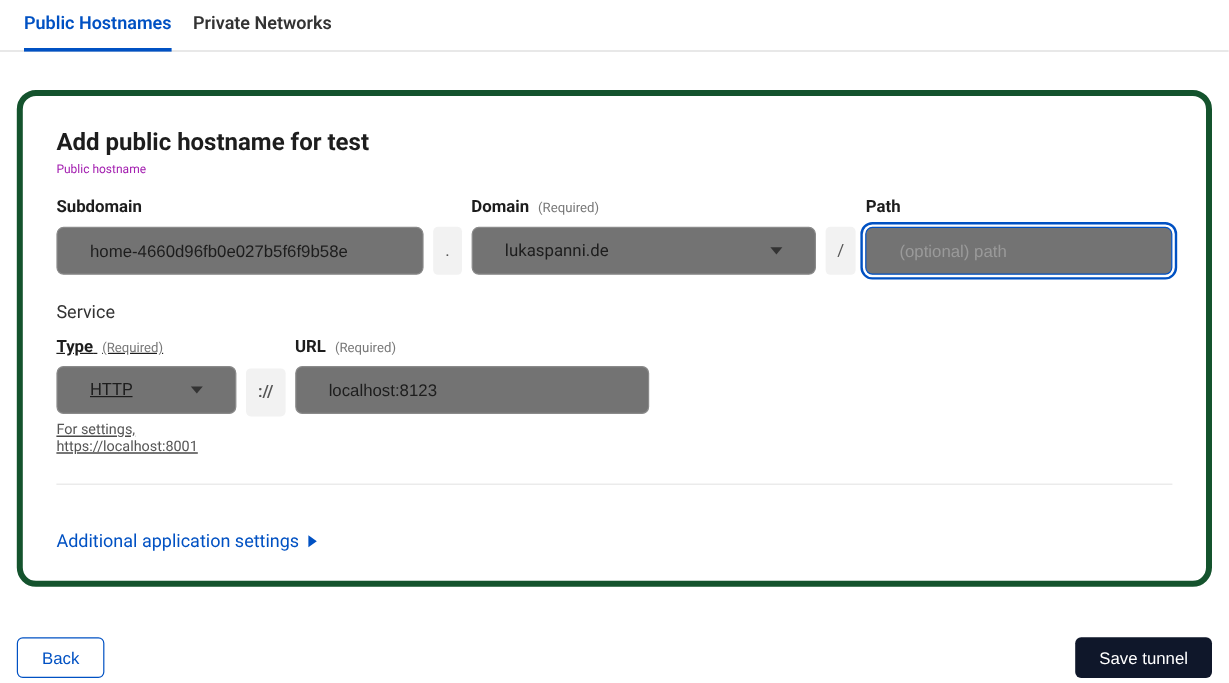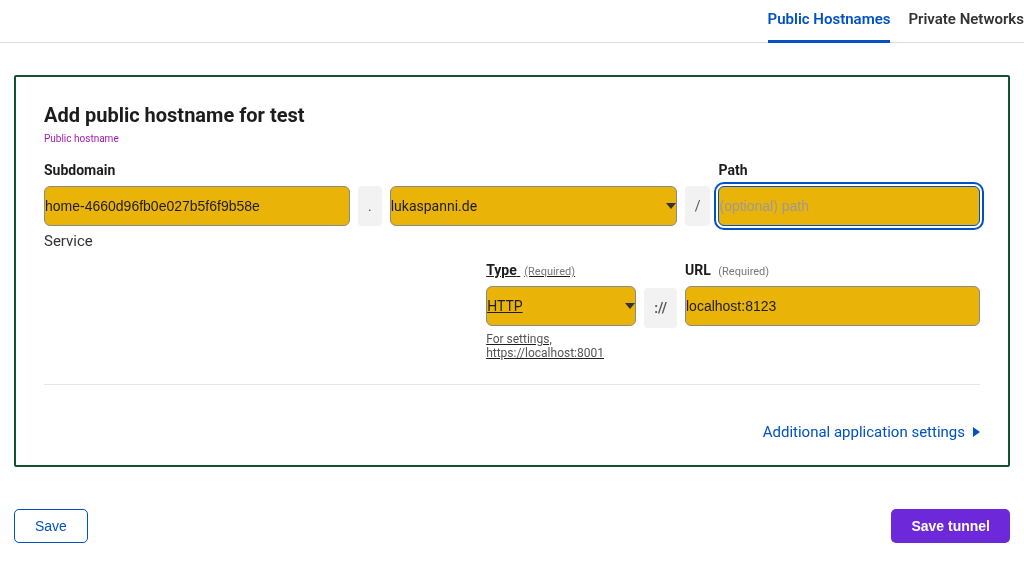--- a/index.html
+++ b/index.html
@@ -1,15 +1,15 @@
 <!DOCTYPE html>
 <html><head>
 <meta charset="utf-8">
 <style>
-  * { box-sizing: border-box; margin: 0; padding: 0; justify-content: flex-end; }
+  * { box-sizing: border-box; margin: 0; padding: 0; }
   body {
     font-family: -apple-system, BlinkMacSystemFont, "Segoe UI", Roboto, Helvetica, Arial, sans-serif;
     font-size: 14px;
     color: #1d1d1d;
     background: #fff;
     width: 1024px;
   }
   .tabs {
     display: flex;
     border-bottom: 1px solid #d9d9d9;
@@ -24,59 +24,59 @@
     cursor: pointer;
     border-bottom: 3px solid transparent;
     margin-bottom: -1px;
   }
   .tab.active {
     color: #0051c3;
     border-bottom-color: #0051c3;
   }
   .panel {
     margin: 32px 14px 0 14px;
-    border: 2px solid #14532d;
-    border-radius: 2px;
+    border: 5px solid #14532d;
+    border-radius: 16px;
     padding: 26px 28px 24px 28px;
   }
   .panel h2 {
     font-size: 20px;
     font-weight: 700;
     margin-bottom: 6px;
   }
   .sub-heading {
     font-size: 10px;
     color: #a21caf;
     margin-bottom: 18px;
   }
   .row {
     display: flex;
     align-items: flex-end;
     gap: 0;
-    margin-bottom: 6px;
+    margin-bottom: 22px;
   }
   .field-group { display: flex; flex-direction: column; }
   .field-label {
     font-weight: 700;
     font-size: 14px;
     margin-bottom: 8px;
   }
   .required-tag {
     font-weight: 400;
     font-size: 11px;
     color: #777;
     margin-left: 4px;
   }
   .text-input, .select {
     height: 40px;
     border: 1px solid #8a8a8a;
     border-radius: 6px;
-    padding: 0 0;
-    font-size: 14px;
-    background: #eab308;
+    padding: 0 27px;
+    font-size: 14px;
+    background: #737373;
     color: #1d1d1d;
   }
   .path-input {
     border: 1px solid #0051c3;
     outline: 2px solid #0051c3;
     outline-offset: 2px;
     border-radius: 6px;
   }
   .select {
     display: flex;
@@ -118,21 +118,21 @@
     border-top: 1px solid #e6e6e6;
     margin: 24px 0 38px 0;
   }
   .collapse-toggle {
     display: flex;
     align-items: center;
     gap: 8px;
     color: #0051c3;
     font-size: 15px;
     cursor: pointer;
-    margin-left: 12px;
+    margin-left: 0;
   }
   .chevron-right {
     width: 0; height: 0;
     border-top: 5px solid transparent;
     border-bottom: 5px solid transparent;
     border-left: 7px solid #0051c3;
   }
   .footer {
     display: flex;
     justify-content: space-between;
@@ -148,23 +148,22 @@
     align-items: center;
     justify-content: center;
   }
   .btn-outline {
     border: 1px solid #0051c3;
     background: #fff;
     color: #0051c3;
   }
   .btn-primary {
     border: none;
-    background: #6d28d9;
+    background: #0f172a;
     color: #fff;
-    font-weight: bold;
   }
   input::placeholder { color: #9a9a9a; }
 </style>
 </head>
 <body>
 
 <div class="tabs">
   <div class="tab active">Public Hostnames</div>
   <div class="tab">Private Networks</div>
 </div>
@@ -173,20 +172,24 @@
   <h2>Add public hostname for test</h2>
   <div class="sub-heading">Public hostname</div>
 
   <div class="row">
     <div class="field-group" style="width:306px;">
       <div class="field-label">Subdomain</div>
       <input class="text-input" type="text" value="home-4660d96fb0e027b5f6f9b58e" style="">
     </div>
     <div class="dot-sep">.</div>
     <div class="field-group" style="width:287px;">
+      <div class="field-label">
+        <span>Domain</span>
+        <span class="required-tag">(Required)</span>
+      </div>
       <div class="select">
         <span>lukaspanni.de</span>
         <span class="caret"></span>
       </div>
     </div>
     <div class="slash-sep">/</div>
     <div class="field-group" style="flex:1;">
       <div class="field-label">Path</div>
       <input class="text-input path-input" type="text" placeholder="(optional) path" style="">
     </div>
@@ -218,15 +221,15 @@
 
   <hr class="divider">
 
   <div class="collapse-toggle">
     <span>Additional application settings</span>
     <span class="chevron-right"></span>
   </div>
 </div>
 
 <div class="footer">
-  <button class="btn btn-outline">Save</button>
+  <button class="btn btn-outline">Back</button>
   <button class="btn btn-primary">Save tunnel</button>
 </div>
 
 </body></html>

